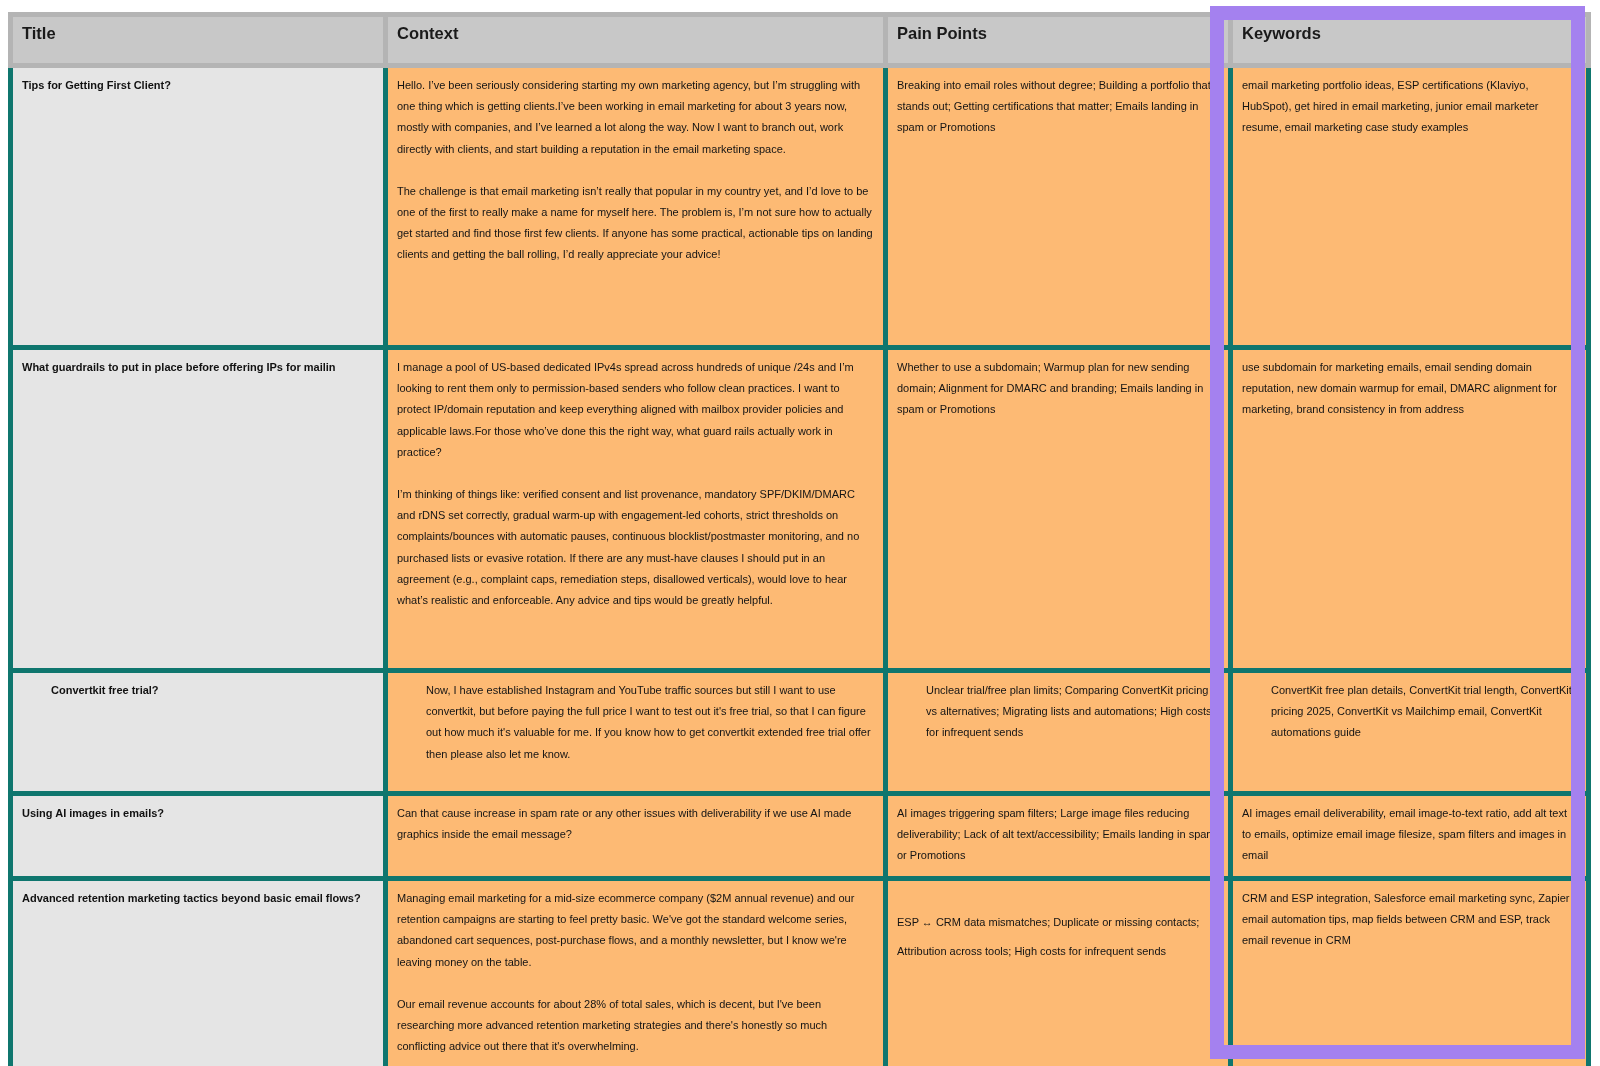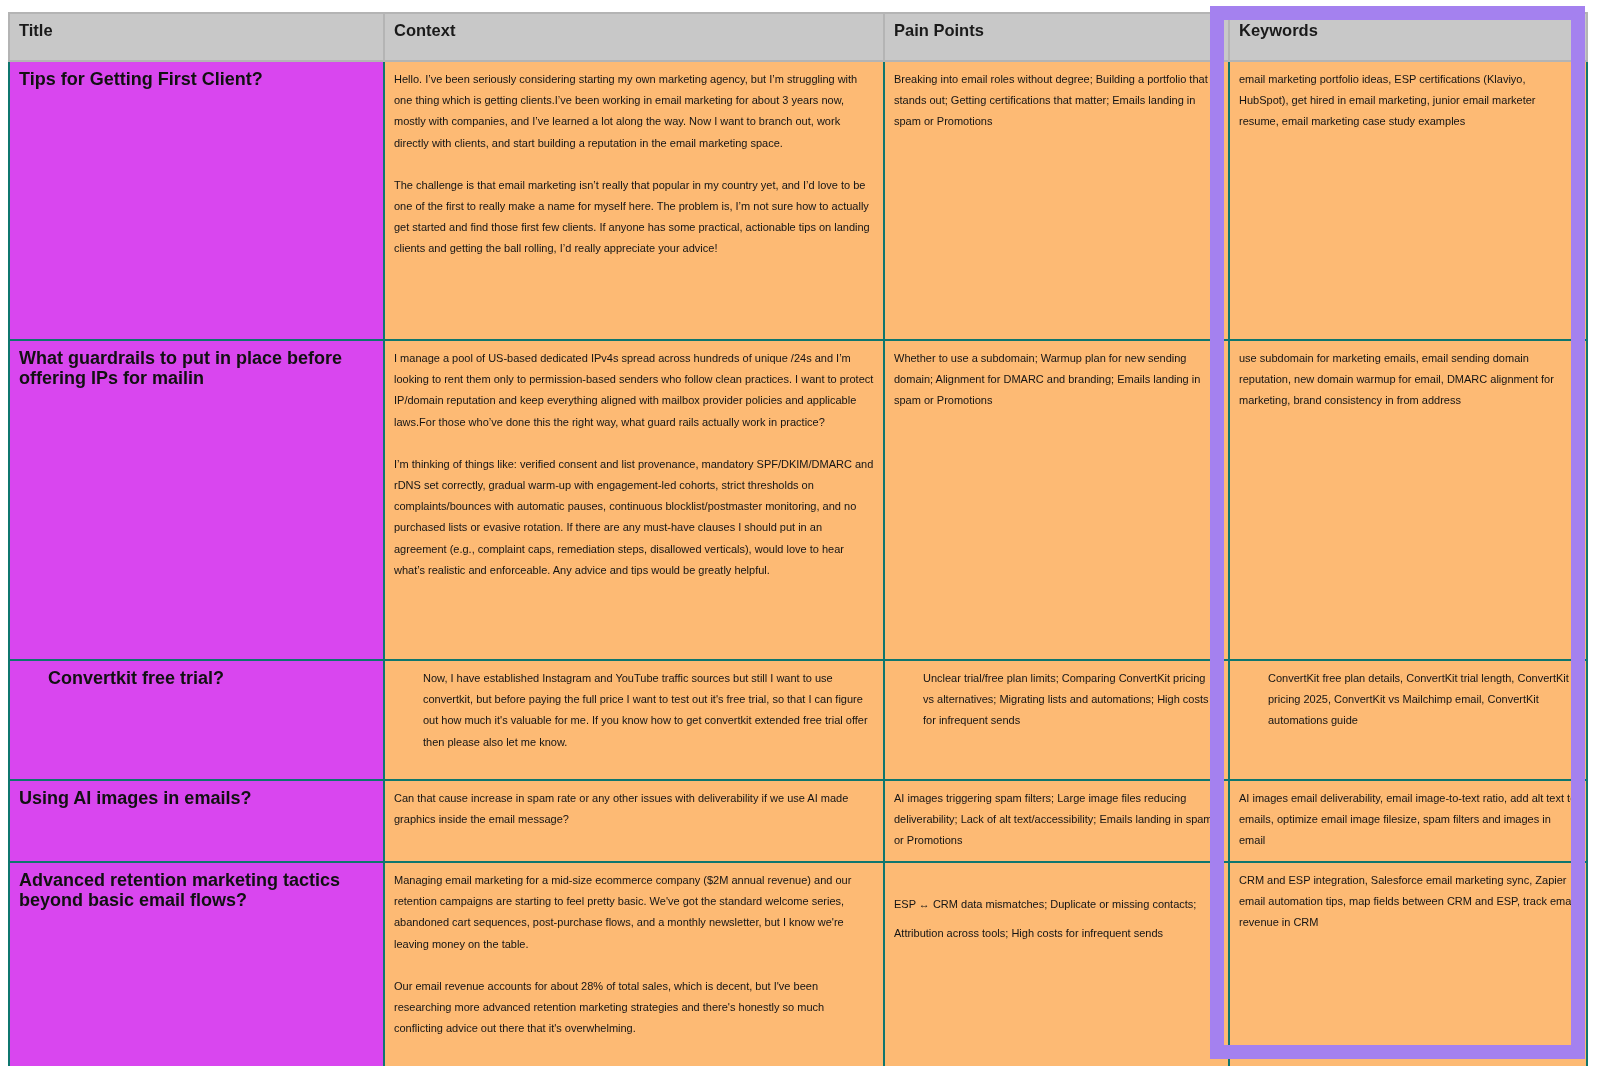--- a/index.html
+++ b/index.html
@@ -32,21 +32,21 @@
     table-layout: fixed;
   }
 
   table.sheet col.c-title    { width: 375px; }
   table.sheet col.c-context  { width: 500px; }
   table.sheet col.c-pain     { width: 345px; }
   table.sheet col.c-keywords { width: 358px; }
 
   table.sheet th,
   table.sheet td {
-    border: 2px solid #0f766e;
+    border: 5px solid #0f766e;
     vertical-align: top;
     padding: 7px 9px 8px 9px;
     overflow: hidden;
   }
 
   
   table.sheet thead th {
     background: #c8c8c8;
     font-size: 16.5px;
     font-weight: bold;
@@ -54,22 +54,22 @@
     height: 33px;
     line-height: 19px;
     padding-top: 7px;
     padding-bottom: 6px;
     text-align: left;
     border-color: #b4b4b4;
   }
 
   
   td.title-cell {
-    background: #d946ef;
-    font-size: 18px;
+    background: #e5e5e5;
+    font-size: 11px;
     font-weight: bold;
     color: #111111;
     line-height: 20px;
     padding-top: 9px;
   }
 
   td.body-cell {
     background: #fdba74;
     font-size: 11px;
     font-weight: normal;

